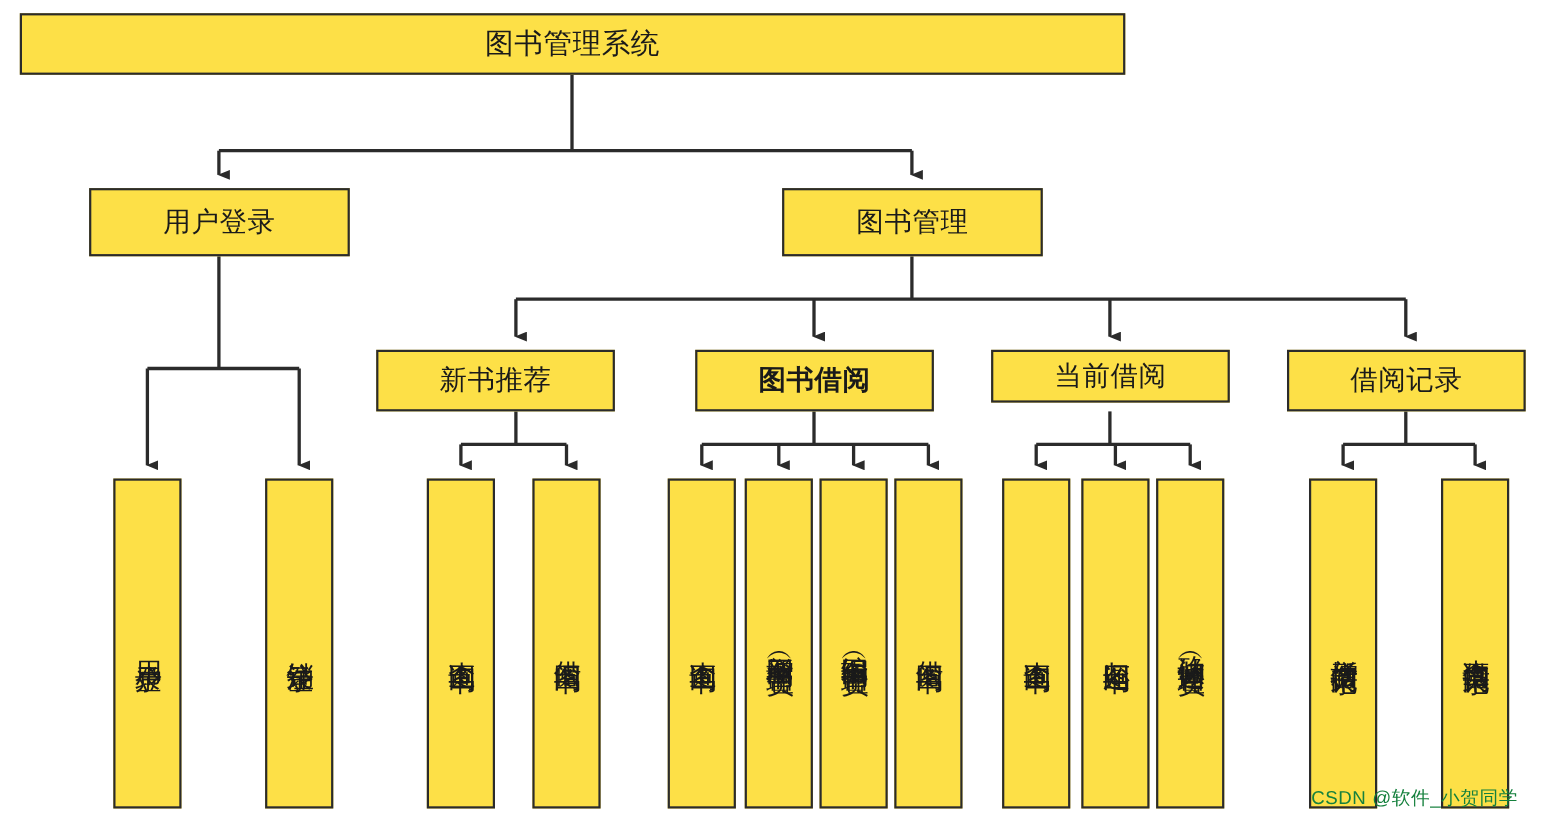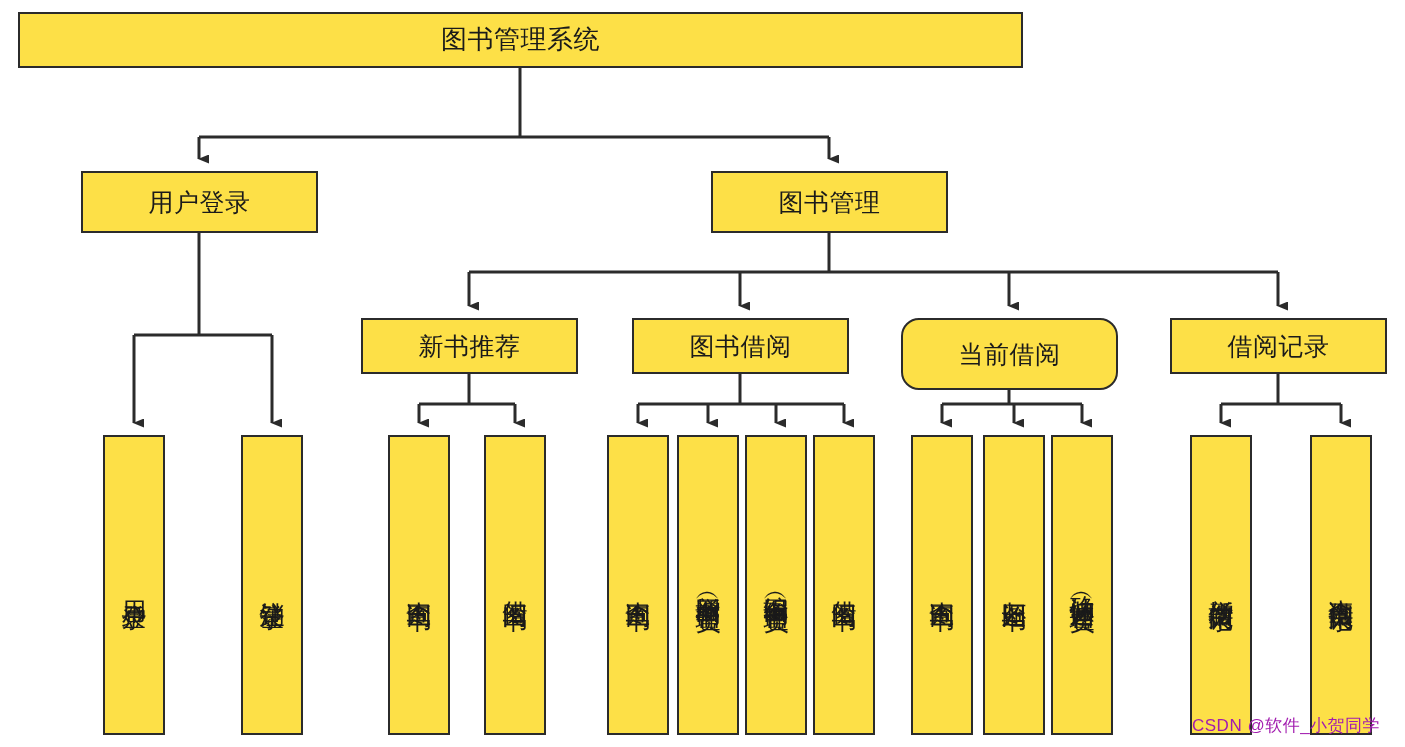--- a/index.html
+++ b/index.html
@@ -53,21 +53,21 @@
     text-orientation: upright;
     font-size: 25px;
     letter-spacing: 2px;
     line-height: 1;
   }
   .node.root .label {
     font-size: 26px;
   }
   .watermark {
     position: absolute;
-    color: #a21caf;
+    color: #15803d;
     font-size: 17px;
     white-space: nowrap;
     pointer-events: none;
     letter-spacing: 0.5px;
   }
 </style>
 </head>
 <body>
 
 <div id="diagram-root">
@@ -118,27 +118,27 @@
   <div id="node-layer">
       <div class="node horiz root" style="left: 18px; top: 12px; width: 1005px; height: 56px;">
         <span class="label">图书管理系统</span>
       </div>
       <div class="node horiz level2" style="left: 81px; top: 171px; width: 237px; height: 62px;">
         <span class="label">用户登录</span>
       </div>
       <div class="node horiz level2" style="left: 711px; top: 171px; width: 237px; height: 62px; align-items: center;">
         <span class="label">图书管理</span>
       </div>
-      <div class="node horiz level3" style="left: 361px; top: 318px; width: 217px; height: 56px;">
+      <div class="node horiz level3" style="left: 342px; top: 318px; width: 217px; height: 56px;">
         <span class="label">新书推荐</span>
       </div>
-      <div class="node horiz level3" style="left: 632px; top: 318px; width: 217px; height: 56px;">
+      <div class="node horiz level3" style="left: 632px; top: 318px; width: 217px; height: 56px; font-weight: bold;">
         <span class="label">图书借阅</span>
       </div>
-      <div class="node horiz level3" style="left: 901px; top: 318px; width: 217px; height: 72px; border-radius: 18px;">
+      <div class="node horiz level3" style="left: 901px; top: 318px; width: 217px; height: 48px;">
         <span class="label">当前借阅</span>
       </div>
       <div class="node horiz level3" style="left: 1170px; top: 318px; width: 217px; height: 56px;">
         <span class="label">借阅记录</span>
       </div>
       <div class="node vert leaf" style="left: 103px; top: 435px; width: 62px; height: 300px;">
         <span class="label">用户登录</span>
       </div>
       <div class="node vert leaf" style="left: 241px; top: 435px; width: 62px; height: 300px;">
         <span class="label">注销登录</span>

